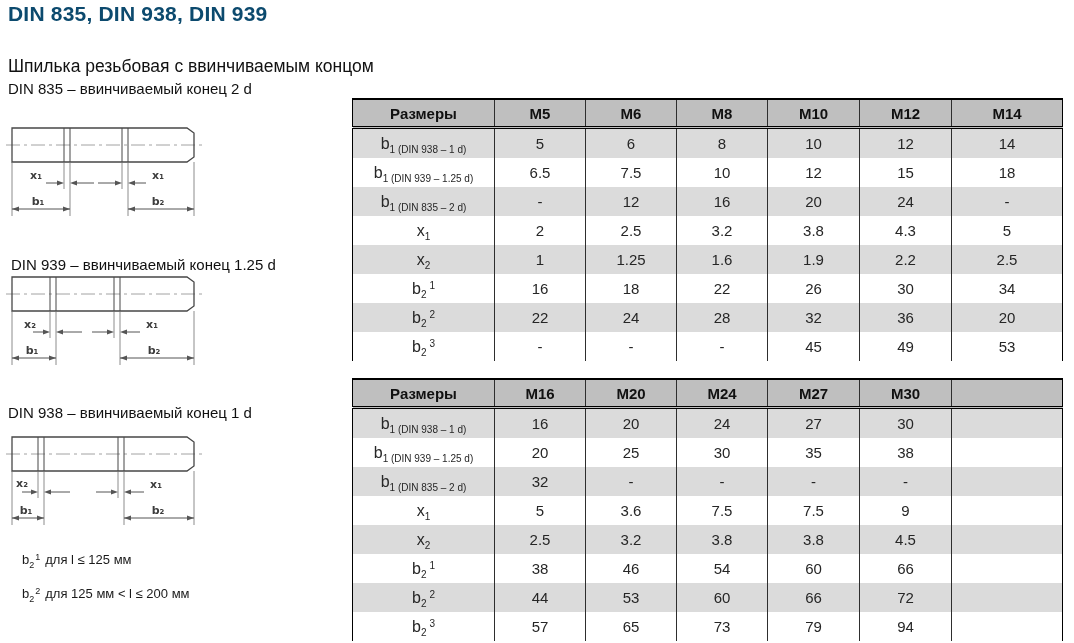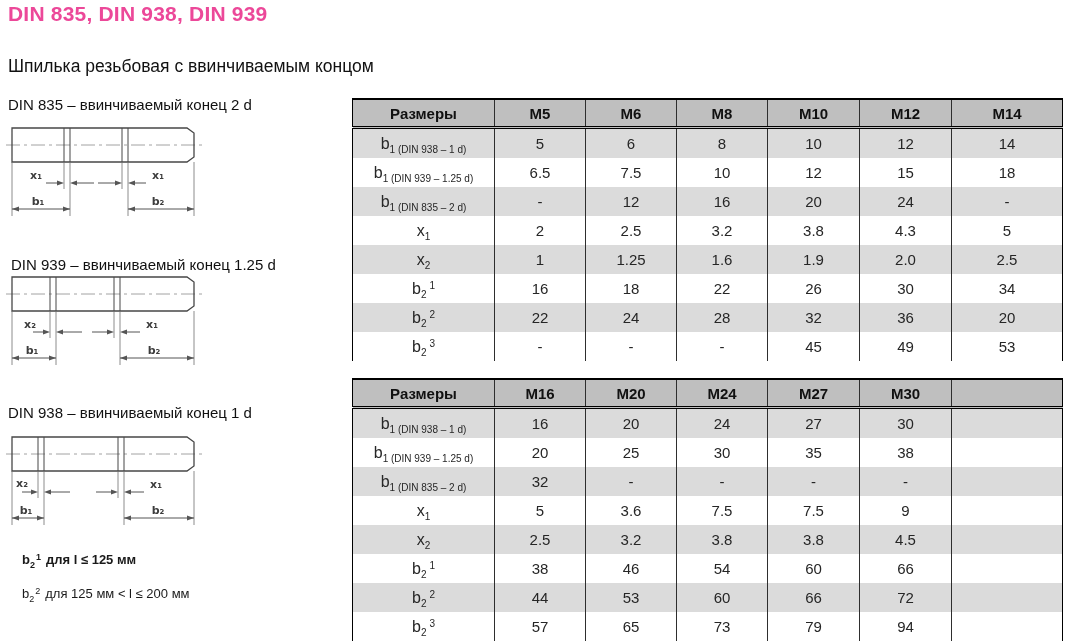--- a/index.html
+++ b/index.html
@@ -1,23 +1,23 @@
 <!DOCTYPE html>
 <html><head>
 <meta charset="utf-8">
 <style>
   html,body{margin:0;padding:0;background:#fff;}
   .page{position:relative;width:1074px;height:643px;background:#fff;overflow:hidden;
         font-family:"Liberation Sans", sans-serif;color:#1c1c1c;}
 
-  .title{position:absolute;left:8px;top:2px;font-size:21px;font-weight:700;color:#ec4899;letter-spacing:.2px;}
+  .title{position:absolute;left:8px;top:2px;font-size:21px;font-weight:700;color:#0c4a6e;letter-spacing:.2px;}
   .subtitle{position:absolute;left:8px;top:56px;font-size:17.5px;color:#111;}
 
   .caption{position:absolute;font-size:15px;color:#111;white-space:nowrap;}
-  .cap1{left:8px;top:96px;}
+  .cap1{left:8px;top:80px;}
   .cap2{left:11px;top:256px;}
   .cap3{left:8px;top:404px;}
 
   .draw{position:absolute;width:200px;height:105px;}
   .d1{left:6px;top:119px;}
   .d2{left:6px;top:268px;}
   .d3{left:6px;top:428px;}
 
   table.din{position:absolute;left:352px;border-collapse:collapse;table-layout:fixed;
             border-top:2px solid #000;border-left:1px solid #000;border-right:1px solid #000;padding-left:44px;}
@@ -26,21 +26,21 @@
   table.din th{background:#bfbfbf;font-size:15px;font-weight:700;color:#111;height:26px;
                border-bottom:3px double #000;padding:0;}
   table.din td{height:29px;text-align:center;vertical-align:middle;font-size:15px;color:#262626;padding:0;}
   table.din tr.shaded td{background:#dbdbdb;}
   table.din th + th, table.din td + td{border-left:1px solid #2e2e2e;}
   td.lbl span.base{font-size:16px;}
   td.lbl sub{font-size:10px;line-height:0;}
   td.lbl sup{font-size:10px;line-height:0;vertical-align:5px;margin-left:3px;}
 
   .footnote{position:absolute;left:22px;font-size:13px;color:#1a1a1a;white-space:nowrap;}
-  .fn1{top:552px;font-weight:bold;} .fn2{top:586px;} .fn3{top:641px;}
+  .fn1{top:552px;} .fn2{top:586px;} .fn3{top:641px;}
   .footnote sub{font-size:9px;line-height:0;}
   .footnote sup{font-size:9px;line-height:0;vertical-align:4px;margin-left:1px;}
   .footnote .fntext{margin-left:5px;}
 
   
   .outline{fill:none;stroke:#474747;stroke-width:1.3;}
   .runout{stroke:#474747;stroke-width:1;}
   .cline{stroke:#8a8a8a;stroke-width:.8;stroke-dasharray:14 4 3 4;}
   .ext{stroke:#6f6f6f;stroke-width:.8;}
   .dim{stroke:#555;stroke-width:1;}
@@ -214,21 +214,21 @@
           <td>3.8</td>
           <td>4.3</td>
           <td>5</td>
         </tr>
         <tr class="shaded">
           <td class="lbl"><span class="base">x</span><sub>2</sub></td>
           <td>1</td>
           <td>1.25</td>
           <td>1.6</td>
           <td>1.9</td>
-          <td>2.0</td>
+          <td>2.2</td>
           <td>2.5</td>
         </tr>
         <tr>
           <td class="lbl"><span class="base">b</span><sub>2</sub><sup>1</sup></td>
           <td>16</td>
           <td>18</td>
           <td>22</td>
           <td>26</td>
           <td>30</td>
           <td>34</td>

